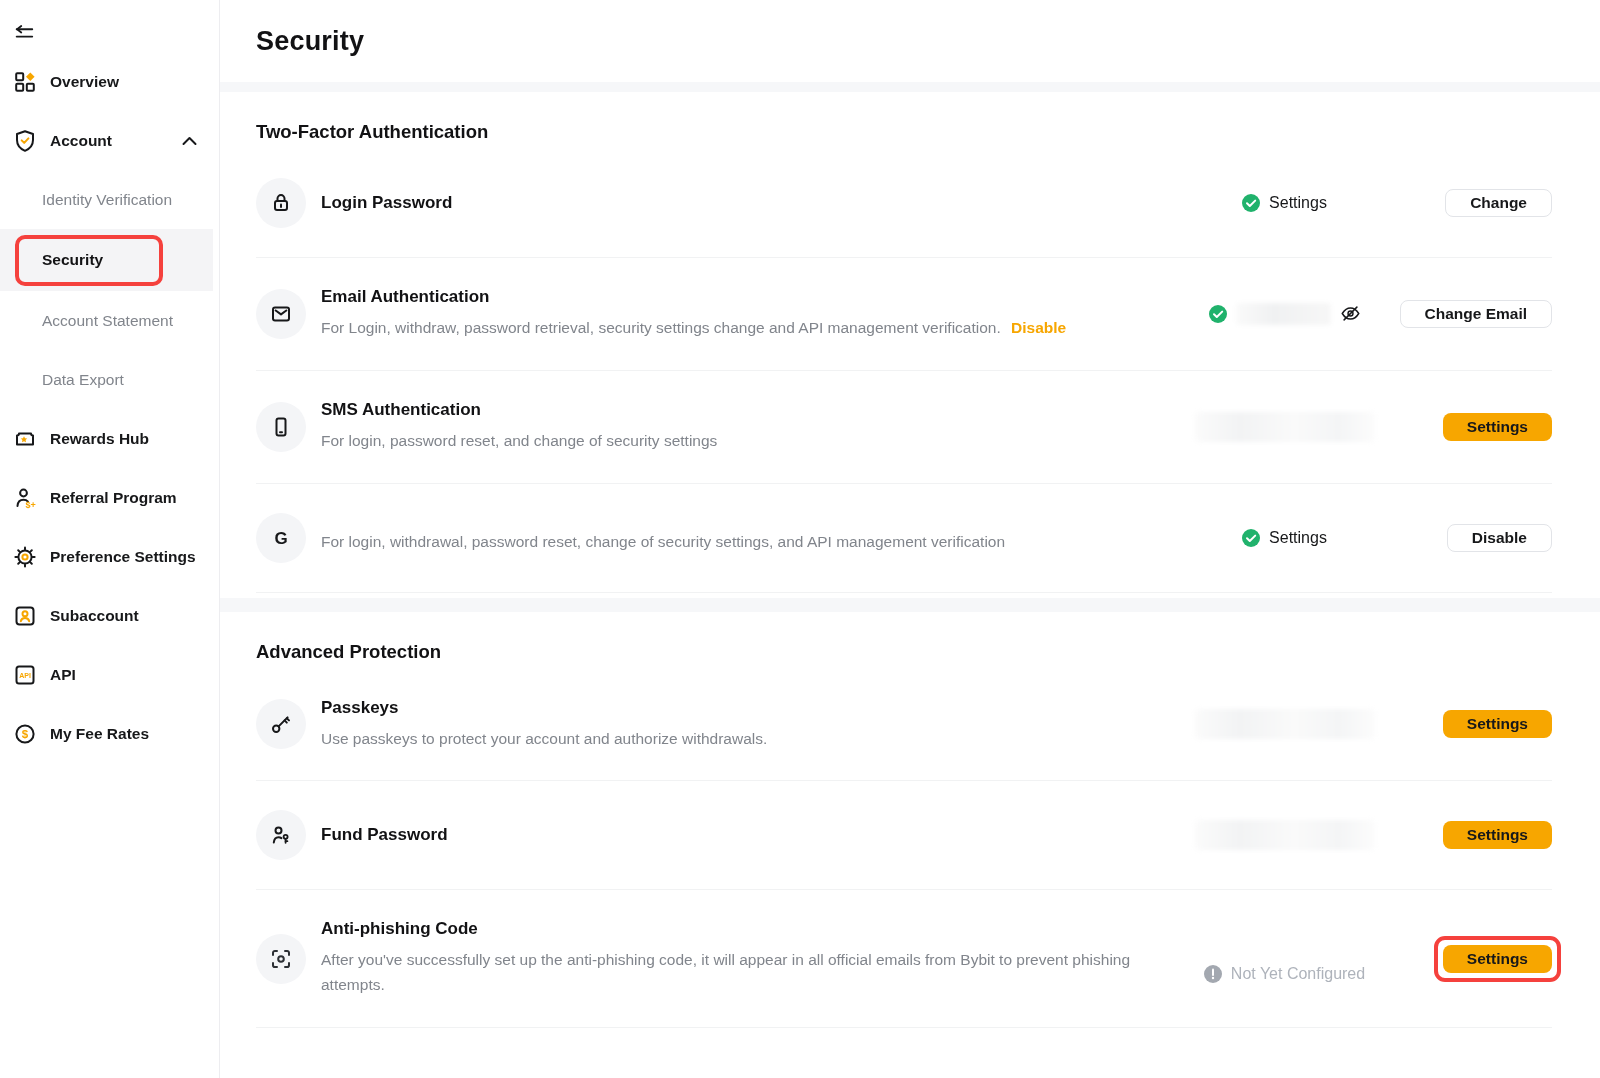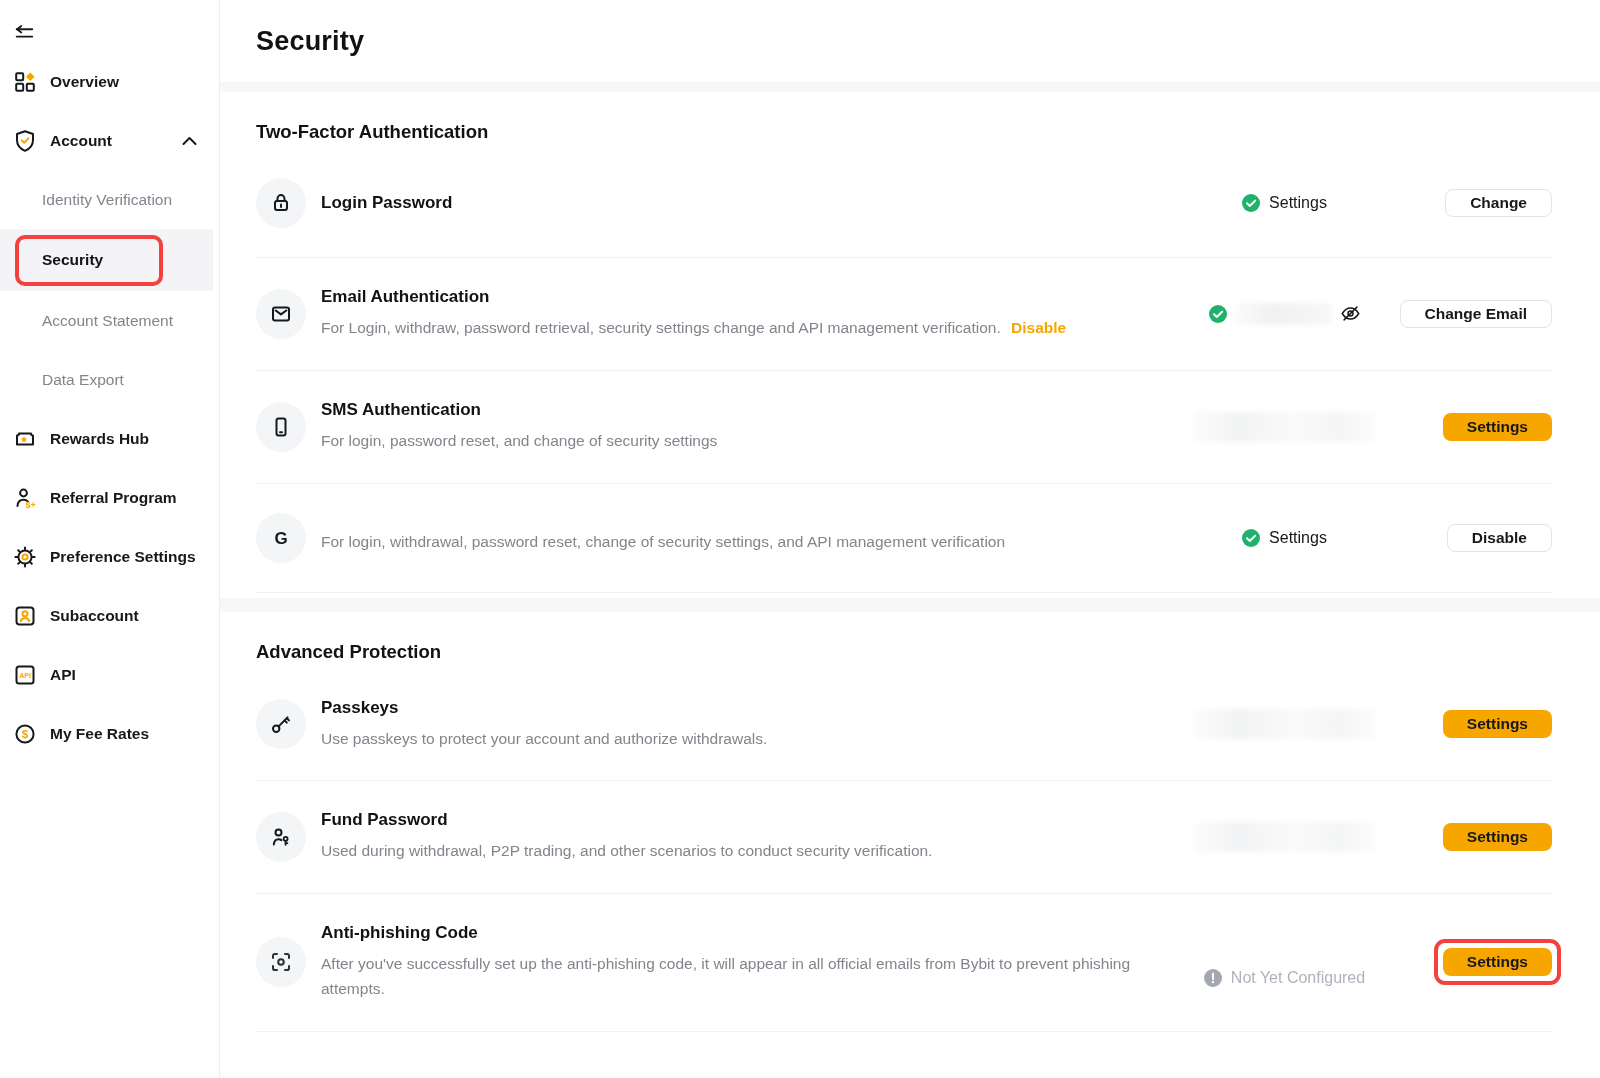--- a/index.html
+++ b/index.html
@@ -336,21 +336,20 @@
           <svg width="24" height="24" viewBox="0 0 24 24" fill="none" stroke="#17181a" stroke-width="2" stroke-linecap="round">
             <circle cx="9.5" cy="7.5" r="3"></circle>
             <path d="M4.8 19.5 C5.2 15.6 7.2 14.2 9.5 14.2 C10.6 14.2 11.6 14.5 12.4 15.1"></path>
             <circle cx="16.6" cy="13.8" r="2" stroke-width="1.8"></circle>
             <path d="M16.6 15.8 V19.8" stroke-width="1.8"></path>
             <path d="M16.6 18.2 h1.8" stroke-width="1.8"></path>
           </svg>
         </div>
         <div class="row-main">
           <div class="row-title">Fund Password</div>
-          <div class="row-desc">Used during withdrawal, P2P trading, and other scenarios to conduct security verification.</div>
         </div>
         <div class="row-status">
           <span class="redact"></span>
         </div>
         <div class="row-action">
           <button class="btn btn-primary">Settings</button>
         </div>
       </div>
 
       <div class="row">

